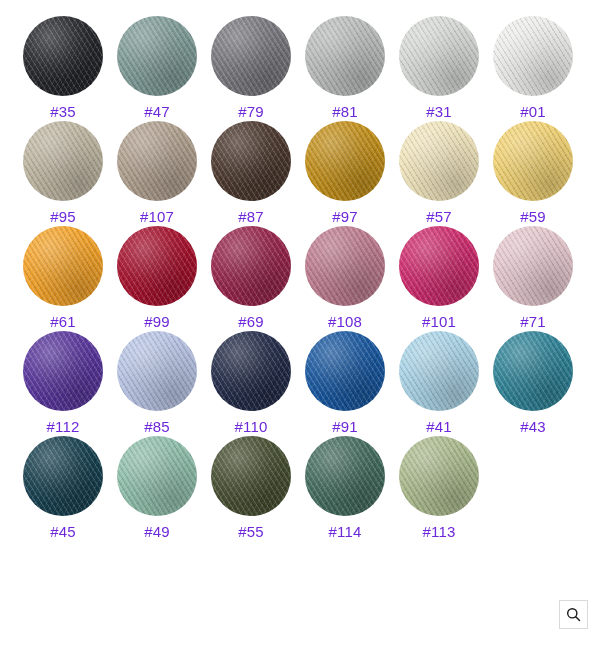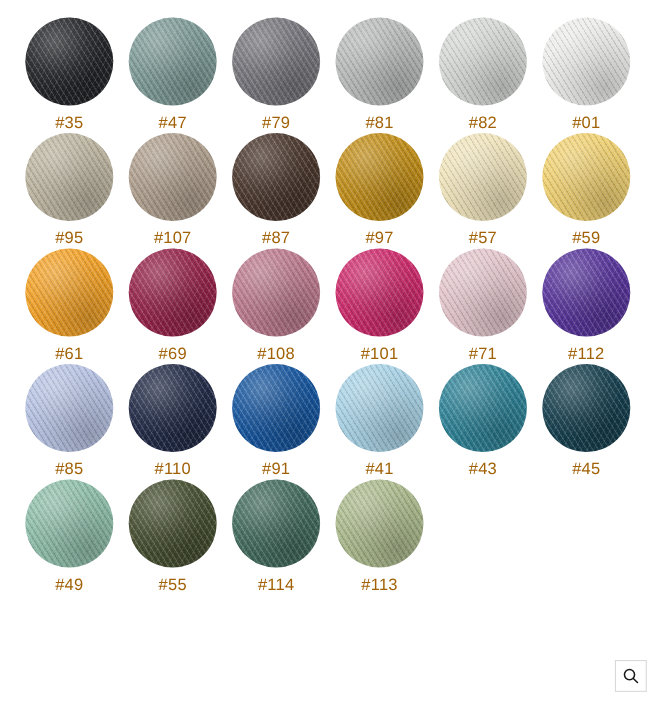--- a/index.html
+++ b/index.html
@@ -83,21 +83,21 @@
         rgba(0,0,0,0.00) 5px
       ),
       radial-gradient(circle at 33% 27%, rgba(255,255,255,0.26) 0%, rgba(255,255,255,0.06) 38%, rgba(255,255,255,0) 58%),
       radial-gradient(circle at 72% 80%, rgba(0,0,0,0.22) 0%, rgba(0,0,0,0.08) 42%, rgba(0,0,0,0) 70%);
   }
 
   .swatch-label {
     margin-top: 7px;
     font-size: 15px;
     line-height: 18px;
-    color: #a16207;
+    color: #6d28d9;
     text-align: center;
     letter-spacing: 0.2px;
     white-space: nowrap;
   }
 
   #search-button {
     position: absolute;
     right: 17px;
     bottom: 23px;
     width: 29px;
@@ -137,21 +137,21 @@
     <div class="swatch">
       <div class="ball-wrap">
         <div class="ball" style="--c: #b8bbba;"></div>
       </div>
       <div class="swatch-label">#81</div>
     </div>
     <div class="swatch">
       <div class="ball-wrap">
         <div class="ball" style="--c: #d5d8d4;"></div>
       </div>
-      <div class="swatch-label">#82</div>
+      <div class="swatch-label">#31</div>
     </div>
     <div class="swatch">
       <div class="ball-wrap">
         <div class="ball" style="--c: #ececea;"></div>
       </div>
       <div class="swatch-label">#01</div>
     </div>
     <div class="swatch">
       <div class="ball-wrap">
         <div class="ball" style="--c: #bcb4a0;"></div>
@@ -186,20 +186,26 @@
       <div class="ball-wrap">
         <div class="ball" style="--c: #efd071;"></div>
       </div>
       <div class="swatch-label">#59</div>
     </div>
     <div class="swatch">
       <div class="ball-wrap">
         <div class="ball" style="--c: #f2a127;"></div>
       </div>
       <div class="swatch-label">#61</div>
+    </div>
+    <div class="swatch">
+      <div class="ball-wrap">
+        <div class="ball" style="--c: #a5102c;"></div>
+      </div>
+      <div class="swatch-label">#99</div>
     </div>
     <div class="swatch">
       <div class="ball-wrap">
         <div class="ball" style="--c: #95244a;"></div>
       </div>
       <div class="swatch-label">#69</div>
     </div>
     <div class="swatch">
       <div class="ball-wrap">
         <div class="ball" style="--c: #bb7a8d;"></div>

